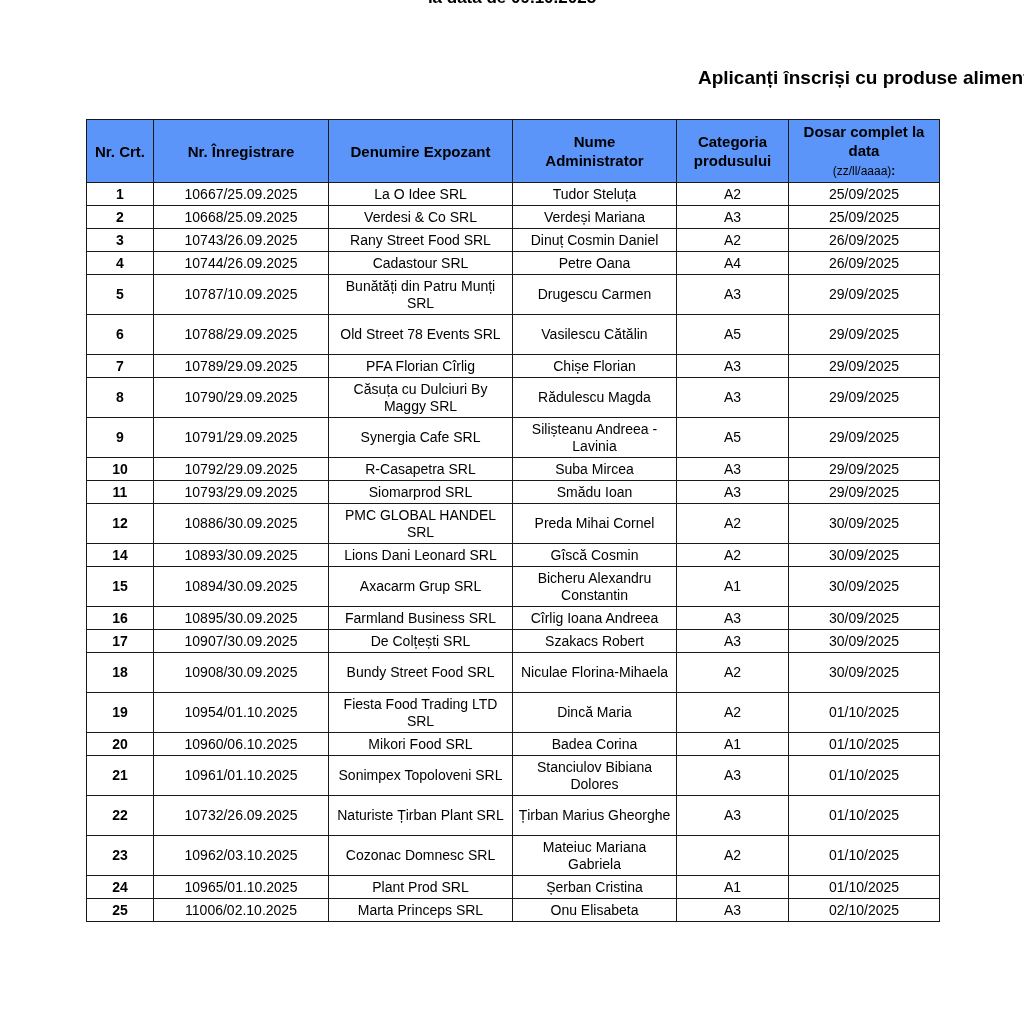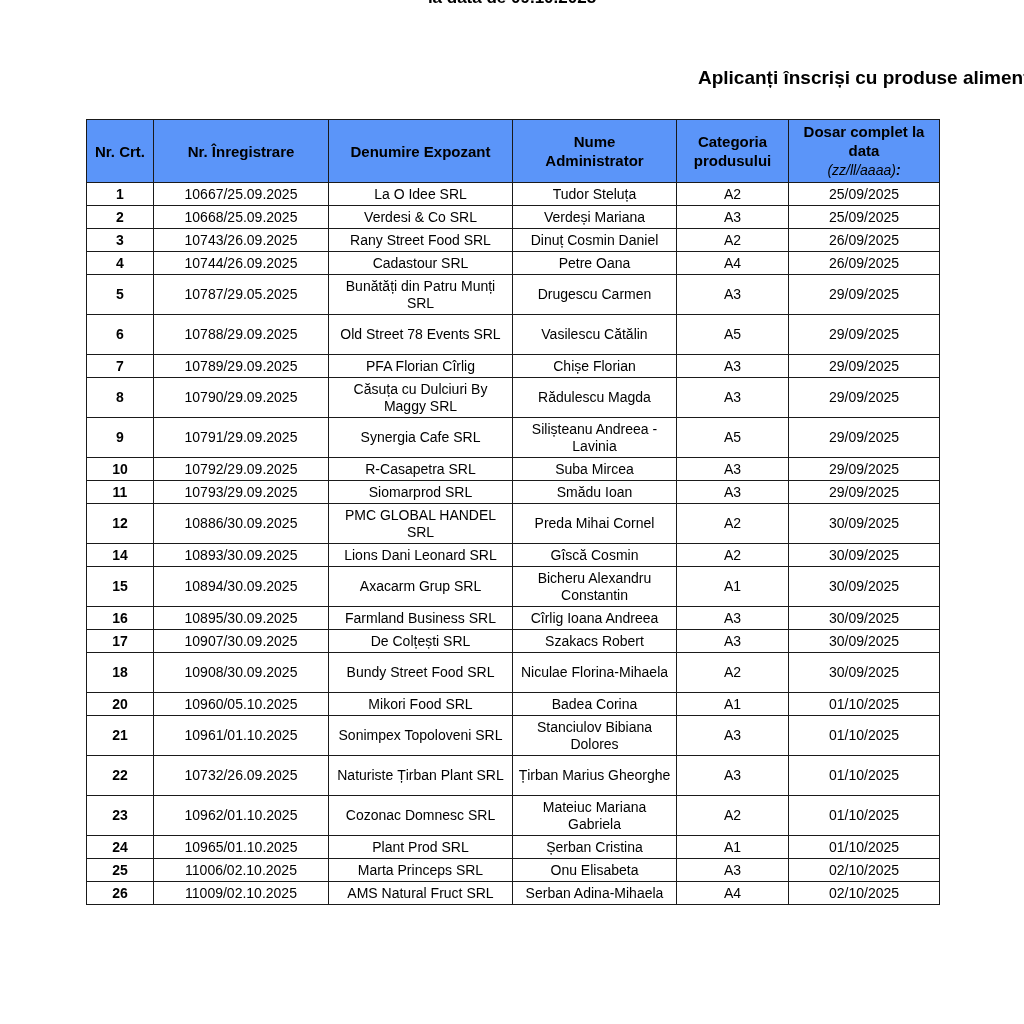--- a/index.html
+++ b/index.html
@@ -54,22 +54,21 @@
     }
     table.data th {
       background: #5b95f9;
       font-weight: bold;
       font-size: 15px;
       line-height: 19px;
       height: 62px;
     }
     table.data th .sub {
       font-weight: normal;
-      font-size: 14px;
-      font-style: italic;
+      font-size: 12px;
     }
     table.data th .sub b {
       font-weight: bold;
     }
     table.data td.nr { font-weight: bold; }
     tr.single td { height: 22px; }
     tr.double td { height: 39px; }
     col.c1 { width: 67px; }
     col.c2 { width: 175px; }
     col.c3 { width: 184px; }
@@ -140,21 +139,21 @@
       <tr class="single">
     <td class="nr">4</td>
     <td>10744/26.09.2025</td>
     <td>Cadastour SRL</td>
     <td>Petre Oana</td>
     <td>A4</td>
     <td>26/09/2025</td>
   </tr>
       <tr class="double">
     <td class="nr">5</td>
-    <td>10787/29.05.2025</td>
+    <td>10787/10.09.2025</td>
     <td>Bunătăți din Patru Munți SRL</td>
     <td>Drugescu Carmen</td>
     <td>A3</td>
     <td>29/09/2025</td>
   </tr>
       <tr class="double">
     <td class="nr">6</td>
     <td>10788/29.09.2025</td>
     <td>Old Street 78 Events SRL</td>
     <td>Vasilescu Cătălin</td>
@@ -242,23 +241,31 @@
     <td>30/09/2025</td>
   </tr>
       <tr class="double">
     <td class="nr">18</td>
     <td>10908/30.09.2025</td>
     <td>Bundy Street Food SRL</td>
     <td>Niculae Florina-Mihaela</td>
     <td>A2</td>
     <td>30/09/2025</td>
   </tr>
+      <tr class="double">
+    <td class="nr">19</td>
+    <td>10954/01.10.2025</td>
+    <td>Fiesta Food Trading LTD SRL</td>
+    <td>Dincă Maria</td>
+    <td>A2</td>
+    <td>01/10/2025</td>
+  </tr>
       <tr class="single">
     <td class="nr">20</td>
-    <td>10960/05.10.2025</td>
+    <td>10960/06.10.2025</td>
     <td>Mikori Food SRL</td>
     <td>Badea Corina</td>
     <td>A1</td>
     <td>01/10/2025</td>
   </tr>
       <tr class="double">
     <td class="nr">21</td>
     <td>10961/01.10.2025</td>
     <td>Sonimpex Topoloveni SRL</td>
     <td>Stanciulov Bibiana Dolores</td>
@@ -268,21 +275,21 @@
       <tr class="double">
     <td class="nr">22</td>
     <td>10732/26.09.2025</td>
     <td>Naturiste Țirban Plant SRL</td>
     <td>Țirban Marius Gheorghe</td>
     <td>A3</td>
     <td>01/10/2025</td>
   </tr>
       <tr class="double">
     <td class="nr">23</td>
-    <td>10962/01.10.2025</td>
+    <td>10962/03.10.2025</td>
     <td>Cozonac Domnesc SRL</td>
     <td>Mateiuc Mariana Gabriela</td>
     <td>A2</td>
     <td>01/10/2025</td>
   </tr>
       <tr class="single">
     <td class="nr">24</td>
     <td>10965/01.10.2025</td>
     <td>Plant Prod SRL</td>
     <td>Șerban Cristina</td>
@@ -290,22 +297,14 @@
     <td>01/10/2025</td>
   </tr>
       <tr class="single">
     <td class="nr">25</td>
     <td>11006/02.10.2025</td>
     <td>Marta Princeps SRL</td>
     <td>Onu Elisabeta</td>
     <td>A3</td>
     <td>02/10/2025</td>
   </tr>
-      <tr class="single">
-    <td class="nr">26</td>
-    <td>11009/02.10.2025</td>
-    <td>AMS Natural Fruct SRL</td>
-    <td>Serban Adina-Mihaela</td>
-    <td>A4</td>
-    <td>02/10/2025</td>
-  </tr>
     </tbody>
 </table>
 
 </body></html>

